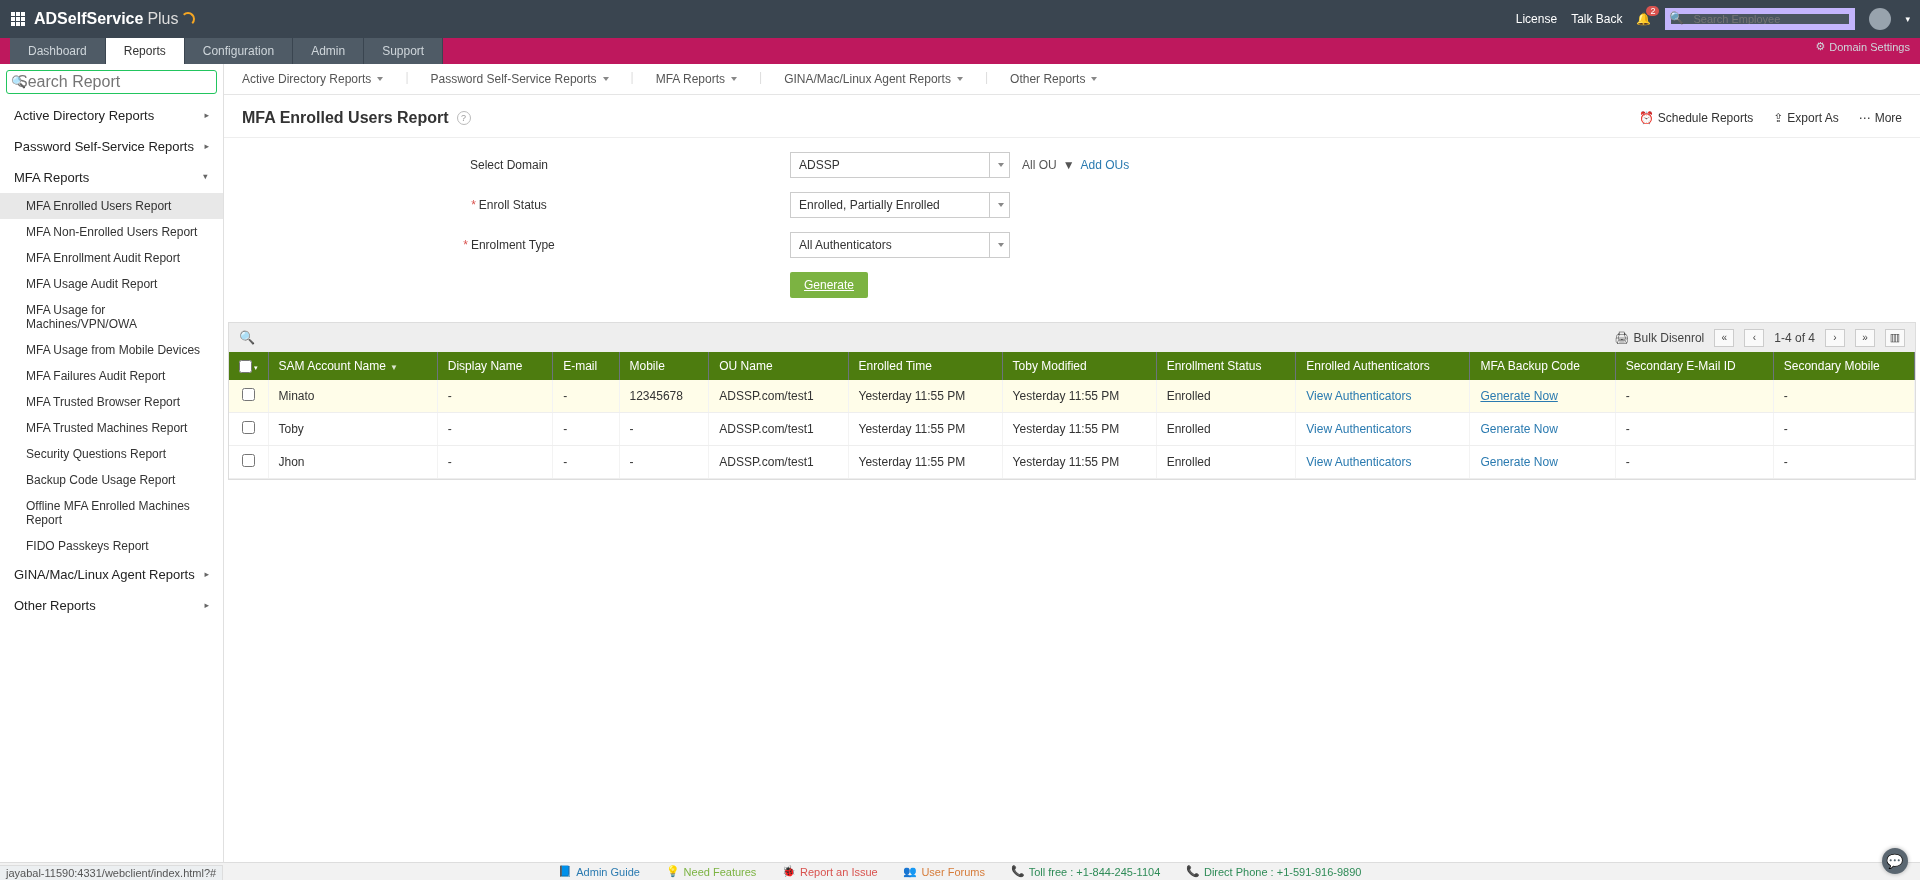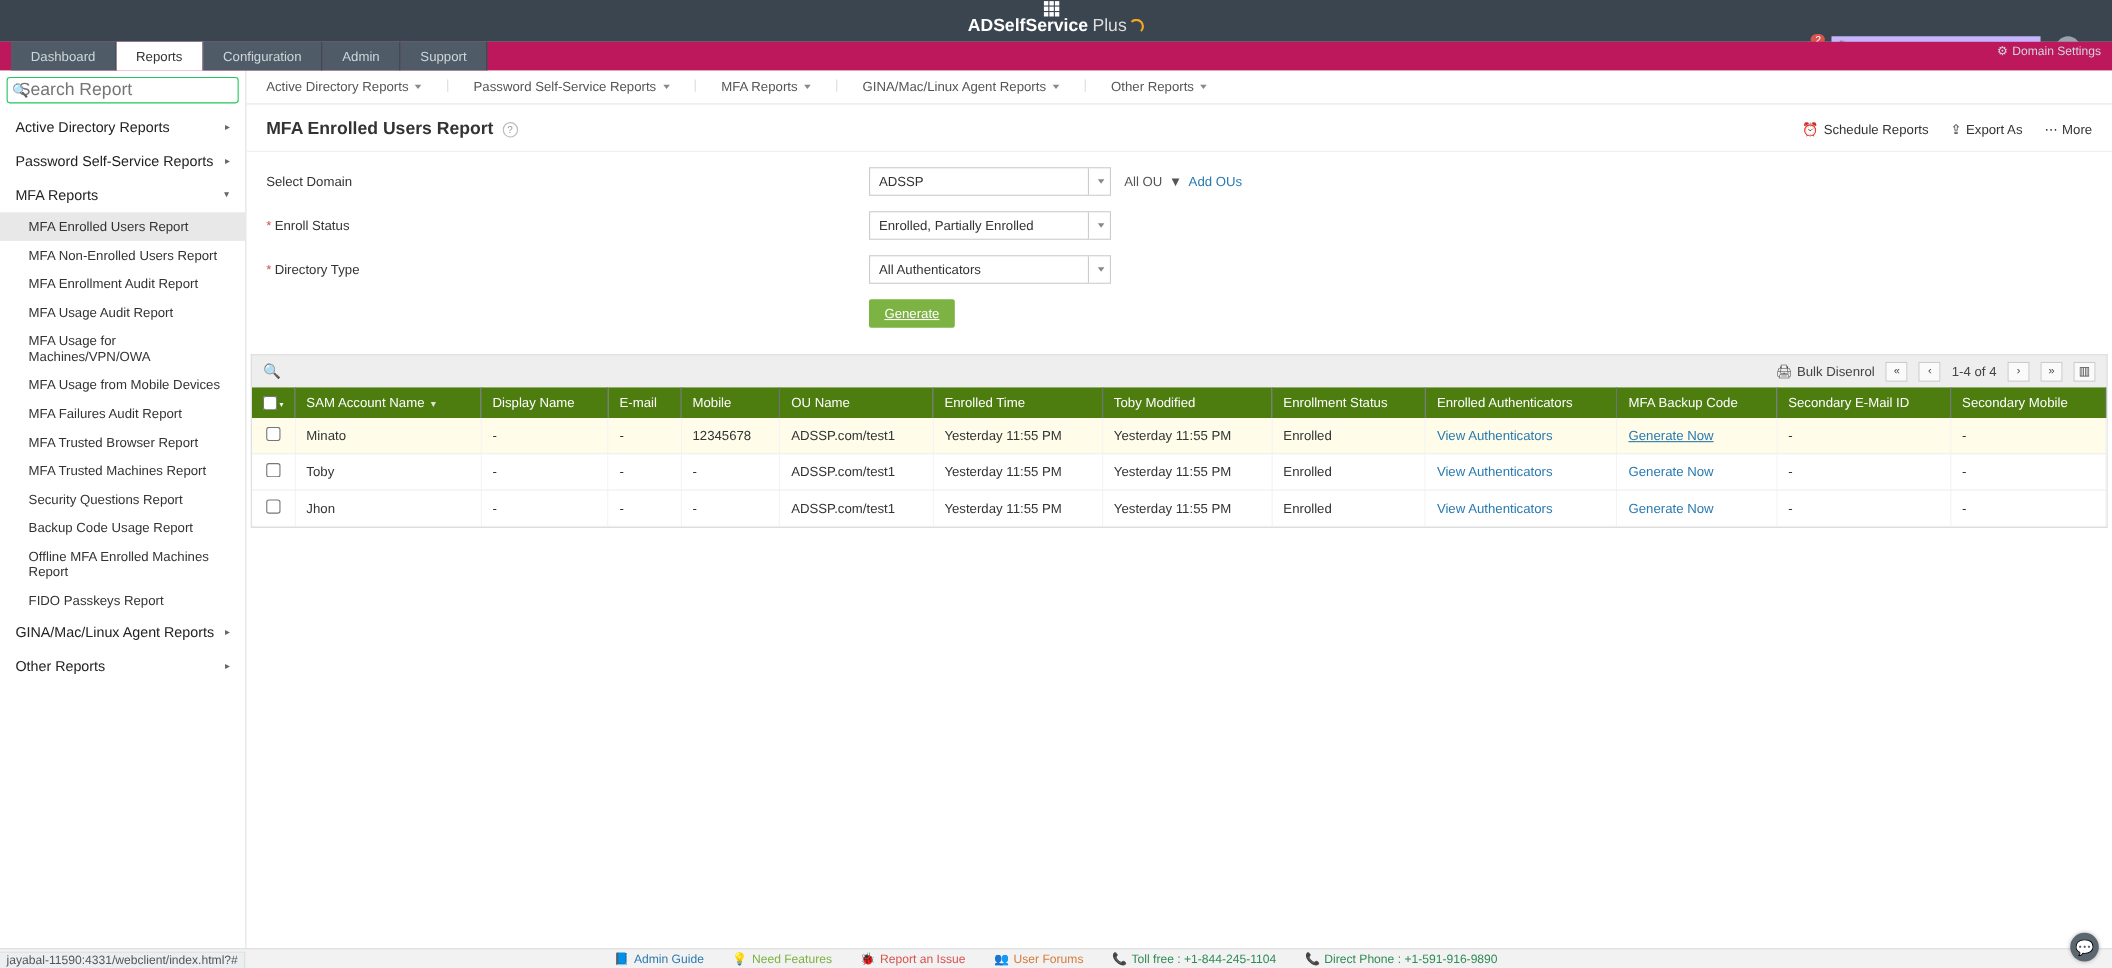--- a/index.html
+++ b/index.html
@@ -1,17 +1,17 @@
 <!DOCTYPE html>
 <html><head>
 <meta charset="utf-8">
 <style>
   * { box-sizing: border-box; margin: 0; padding: 0; font-family: -apple-system, BlinkMacSystemFont, "Segoe UI", Arial, sans-serif; }
   body { font-size: 12px; color: #333; background: #fff; overflow: hidden; }
-  .top-header { background: #3a4550; height: 38px; display: flex; align-items: center; padding: 0 10px; color: #fff; flex-direction: column; }
+  .top-header { background: #3a4550; height: 38px; display: flex; align-items: center; padding: 0 10px; color: #fff; }
   .apps-icon { display:inline-block; width:16px; height:16px; margin-right:8px; }
   .apps-icon span { display:inline-block; width:4px; height:4px; background:#fff; float:left; margin:0.5px; }
   .brand { font-size:16px; font-weight:600; display:flex; align-items:center; }
   .brand .plus { font-weight:300; margin-left:4px; color:#ddd;}
   .brand-arc { width:14px; height:14px; border:2px solid #f5a623; border-bottom-color:transparent; border-left-color:transparent; border-radius:50%; margin-left:2px; }
   .top-right { margin-left:auto; display:flex; align-items:center; gap:14px; font-size:12px;}
   .top-right a { color:#fff; text-decoration:none; cursor:pointer;}
   .bell { position:relative; color:#f5c518;}
   .badge { position:absolute; top:-6px; right:-8px; background:#d9534f; color:#fff; border-radius:8px; font-size:9px; padding:0 4px;}
   .avatar { width:22px; height:22px; border-radius:50%; background:#98a3ad;}
@@ -43,21 +43,21 @@
   .caret-d { width:0; height:0; border-left:3px solid transparent; border-right:3px solid transparent; border-top:4px solid #888; display:inline-block; margin-left:2px;}
 
   .page-head-row { display:flex; align-items:center; padding:14px 18px 10px 18px; border-bottom:1px solid #eee;}
   .page-title { font-size:16px; font-weight:600; color:#333;}
   .help-q { margin-left:8px; width:14px; height:14px; border:1px solid #bbb; border-radius:50%; font-size:9px; color:#999; display:inline-flex; align-items:center; justify-content:center; cursor:pointer;}
   .page-actions { margin-left:auto; display:flex; align-items:center; gap:20px; font-size:12px; color:#333;}
   .page-actions .act { cursor:pointer; display:flex; align-items:center; gap:4px;}
 
   .filter-form { padding:14px 18px 10px 18px; }
   .filter-row { display:flex; align-items:center; margin-bottom:14px;}
-  .filter-label { width:548px; text-align:left; padding-right:14px; font-size:12px; color:#333;}
+  .filter-label { width:548px; text-align:center; padding-right:14px; font-size:12px; color:#333;}
   .filter-label .req { color:#d9534f; margin-right:3px;}
   .selectish { width:220px; height:26px; border:1px solid #ccc; background:#fff; display:flex; align-items:center; padding:0 8px; font-size:12px; position:relative; cursor:pointer;}
   .selectish .dd { position:absolute; right:0; top:0; width:20px; height:100%; border-left:1px solid #ccc; display:flex; align-items:center; justify-content:center;}
   .after-select { margin-left:12px; font-size:12px; color:#555; display:flex; align-items:center; gap:6px;}
   .after-select .link { color:#2a7ab0; cursor:pointer;}
   .btn-generate { background:#7cb342; color:#fff; border:none; padding:6px 14px; border-radius:2px; font-size:12px; cursor:pointer;text-decoration:underline;}
 
   .table-toolbar { background:#eee; border:1px solid #ddd; border-bottom:none; height:30px; display:flex; align-items:center; padding:0 10px; margin:0 4px;}
   .table-toolbar .tsearch { font-size:13px; color:#555; cursor:pointer;}
   .table-toolbar .right { margin-left:auto; display:flex; align-items:center; gap:10px; font-size:12px; color:#444;}
@@ -194,21 +194,21 @@
       <div class="filter-row">
         <div class="filter-label"><span class="req">*</span><span>Enroll Status</span></div>
         <div class="selectish">
           <span>Enrolled, Partially Enrolled</span>
           <span class="dd">
               <span class="caret-d"></span>
             </span>
         </div>
       </div>
       <div class="filter-row">
-        <div class="filter-label"><span class="req">*</span><span>Directory Type</span></div>
+        <div class="filter-label"><span class="req">*</span><span>Enrolment Type</span></div>
         <div class="selectish">
           <span>All Authenticators</span>
           <span class="dd">
               <span class="caret-d"></span>
             </span>
         </div>
       </div>
       <div class="filter-row">
         <div class="filter-label"></div>
         <button class="btn-generate">Generate</button>

